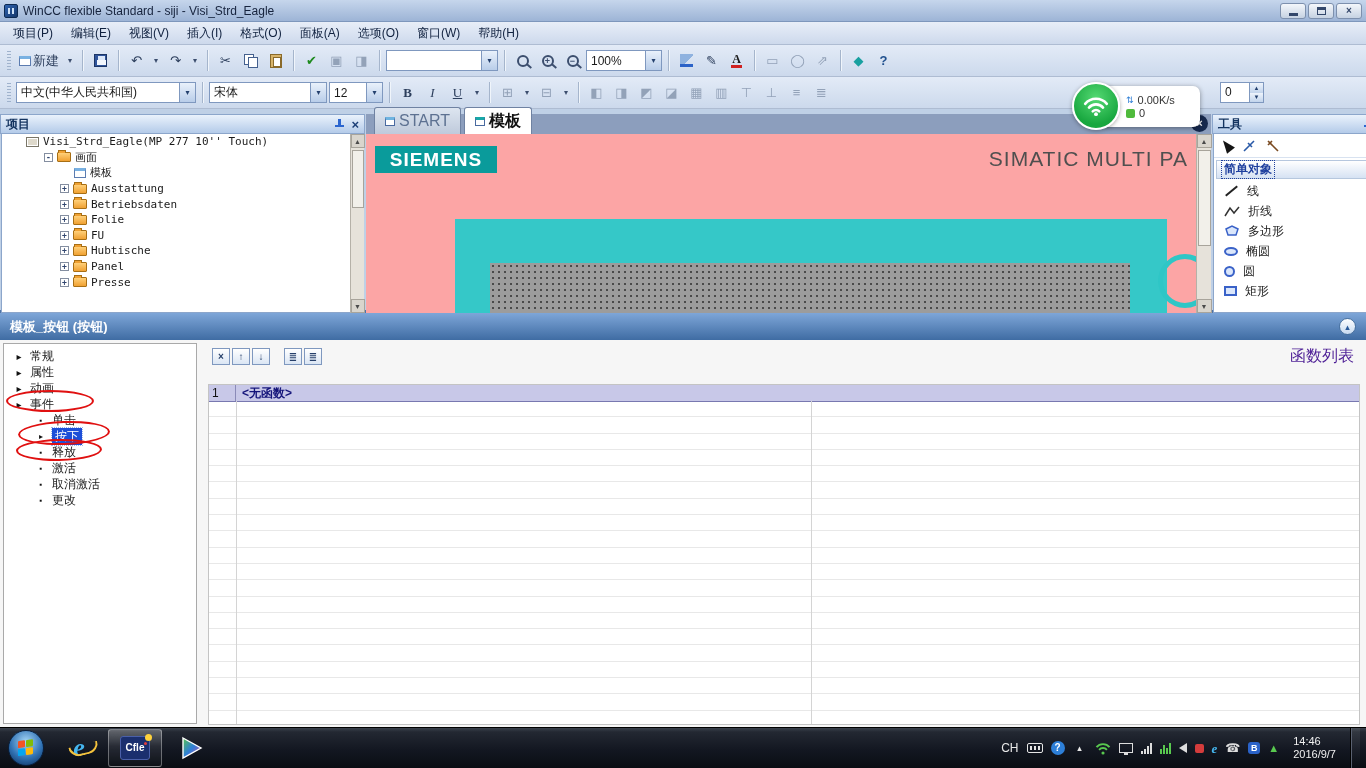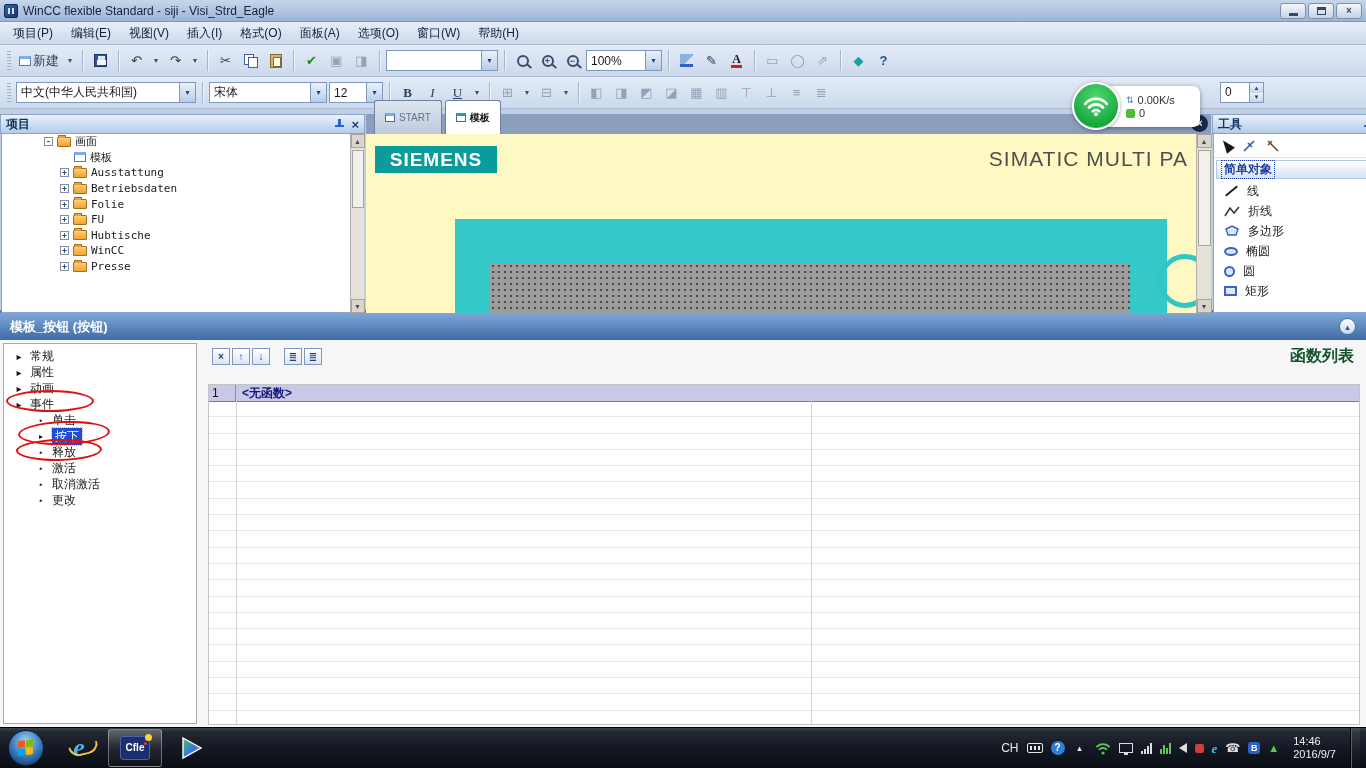--- a/index.html
+++ b/index.html
@@ -66,27 +66,27 @@
 .ico-folder{width:14px;height:10px;flex:none;background:linear-gradient(#ffd079,#f0a132);border:1px solid #a86f14;border-radius:1px;position:relative}
 .ico-folder::before{content:"";position:absolute;left:0;top:-3px;width:6px;height:2px;background:#f0a132;border:1px solid #a86f14;border-bottom:none}
 .ico-screen{width:12px;height:10px;flex:none;background:#fff;border:1px solid #5c7cb0;border-top:3px solid #79b1e2}
 .vscroll{position:absolute;top:20px;right:1px;width:14px;bottom:0;background:#e6e2da;border-left:1px solid #b5b1a8;display:flex;flex-direction:column;align-items:center}
 .sbtn{width:14px;height:14px;background:#d9d5cd;border:1px solid #a8a49b;font-size:7px;display:flex;align-items:center;justify-content:center;color:#4a4a4a;flex:none}
 .sthumb{width:12px;background:#f2f0ea;border:1px solid #a8a49b;margin-top:2px}
 
 
 .editor{position:absolute;left:366px;top:5px;width:845px;height:199px}
 .tabstrip{height:20px;background:#8c9ebd;display:flex;align-items:flex-end;padding-left:8px;gap:3px;position:relative}
-.tab{height:34px;display:flex;align-items:center;gap:4px;padding:0 10px;border:1px solid #6f82a2;border-bottom:none;border-radius:3px 3px 0 0;font-size:10px}
+.tab{height:27px;display:flex;align-items:center;gap:4px;padding:0 10px;border:1px solid #6f82a2;border-bottom:none;border-radius:3px 3px 0 0;font-size:16px}
 .tab.inactive{background:linear-gradient(#dde5f0,#bfcadb);color:#5d7191}
 .tab.active{background:#fff;color:#111;font-weight:bold}
 .tabico{width:10px;height:9px;background:#fff;border:1px solid #4a6aa0;border-top:3px solid #6fb4e0;flex:none}
 .tab.active .tabico{border-top-color:#18a8a8}
 .tgclose{position:absolute;right:3px;top:1px;width:17px;height:17px;border-radius:50%;background:#16294e;color:#fff;font:bold 11px/17px "Liberation Sans",sans-serif;text-align:center}
-.canvas{position:absolute;left:0;top:20px;width:830px;height:211px;background:#fef9c3;overflow:hidden}
+.canvas{position:absolute;left:0;top:20px;width:830px;height:211px;background:#fca5a5;overflow:hidden}
 .brandbox{position:absolute;left:9px;top:12px;width:122px;height:27px;background:#0a9b9b;color:#fff;display:flex;align-items:center;justify-content:center;font:bold 19px/27px "Liberation Sans",sans-serif;letter-spacing:1px}
 .modeltext{position:absolute;right:8px;top:13px;font-size:21px;color:#4f4f4f;white-space:nowrap;letter-spacing:1px}
 .tealband{position:absolute;left:89px;top:85px;width:712px;height:94px;background:#35c8c8}
 .dotarea{position:absolute;left:124px;top:129px;width:640px;height:50px;background-color:#9c9c9c;background-image:radial-gradient(circle,#4a4a4a 0.9px,transparent 1.1px);background-size:6px 6px}
 .tealring{position:absolute;left:792px;top:120px;width:54px;height:54px;border:5px solid #2fc6c6;border-radius:50%}
 .escroll{position:absolute;right:0;top:20px;width:15px;height:179px;background:#e6e2da;border-left:1px solid #b5b1a8;display:flex;flex-direction:column;align-items:center}
 
 
 .tools{position:absolute;left:1212px;top:5px;width:182px;height:199px}
 .tbody{position:absolute;left:1px;right:1px;top:20px;bottom:0;background:#fff;border:1px solid #8ca6cb;border-top:none;overflow:hidden}
@@ -109,21 +109,21 @@
 .navrow{height:16px;display:flex;align-items:center;gap:6px;font-size:12px}
 .navrow.cat{padding-left:10px}
 .navrow.item{padding-left:32px}
 .navglyph{color:#111;font-size:10px;width:10px;text-align:center}
 .navrow.item .navglyph{font-size:8px}
 .navsel{background:#1d4ed8;color:#fff;padding:0 3px;outline:1px dotted #9db8e8}
 .redellipse{position:absolute;border:2px solid #e01010;border-radius:50%;pointer-events:none}
 .fntoolbar{position:absolute;left:212px;top:8px;display:flex;gap:2px}
 .fnbtn{width:18px;height:17px;border:1px solid #7f98bf;background:linear-gradient(#ffffff,#dbe6f4);display:flex;align-items:center;justify-content:center;font-size:10px;font-weight:bold;color:#27406a}
 .fngap{width:10px}
-.fntitle{position:absolute;right:12px;top:6px;font-size:16px;font-weight:bold;color:#14532d}
+.fntitle{position:absolute;right:12px;top:6px;font-size:16px;font-weight:normal;color:#4c1d95}
 .fntable{position:absolute;left:208px;right:6px;top:44px;bottom:2px;background:#fff;border:1px solid #c4c4c4;overflow:hidden}
 .fnrow1{height:16px;background:#c8c8e8;outline:1px solid #7878b0;display:flex;font-size:12px}
 .fnnum{width:27px;flex:none;border-right:1px solid #8a8ab8;padding:0 3px;color:#111;display:flex;align-items:center}
 .fnval{padding:0 6px;font-weight:bold;color:#14147a;display:flex;align-items:center}
 .frow{height:16.3px;border-bottom:1px solid #e8e8e8}
 .vlA{position:absolute;left:27px;top:16px;bottom:0;border-left:1px solid #d4d4d4}
 .vlB{position:absolute;left:602px;top:16px;bottom:0;border-left:1px solid #d4d4d4}
 
 
 .widget{position:absolute;left:1072px;top:82px;width:128px;height:48px;z-index:60}
@@ -308,20 +308,24 @@
   <div class="workarea">
 
     <div class="project">
       <div class="phead" style="height:20px">
         <span>项目</span>
         <span class="sp"></span>
         <span class="pinico"></span>
         <span class="pclose">×</span>
       </div>
       <div class="ptree">
+        <div class="trow" style="padding-left:24px">
+            <i class="ico-device"></i>
+            <span>Visi_Strd_Eagle(MP 277 10'' Touch)</span>
+          </div>
         <div class="trow" style="padding-left:42px">
             <span class="expander">-</span>
             <i class="ico-folder"></i>
             <span>画面</span>
           </div>
         <div class="trow" style="padding-left:72px">
             <i class="ico-screen"></i>
             <span>模板</span>
           </div>
         <div class="trow" style="padding-left:58px">
@@ -345,21 +349,21 @@
             <span>FU</span>
           </div>
         <div class="trow" style="padding-left:58px">
             <span class="expander">+</span>
             <i class="ico-folder"></i>
             <span>Hubtische</span>
           </div>
         <div class="trow" style="padding-left:58px">
             <span class="expander">+</span>
             <i class="ico-folder"></i>
-            <span>WinCC</span>
+            <span>Panel</span>
           </div>
         <div class="trow" style="padding-left:58px">
             <span class="expander">+</span>
             <i class="ico-folder"></i>
             <span>Presse</span>
           </div>
       </div>
       <div class="vscroll">
         <span class="sbtn">▲</span>
         <span class="sthumb" style="height:58px"></span>

